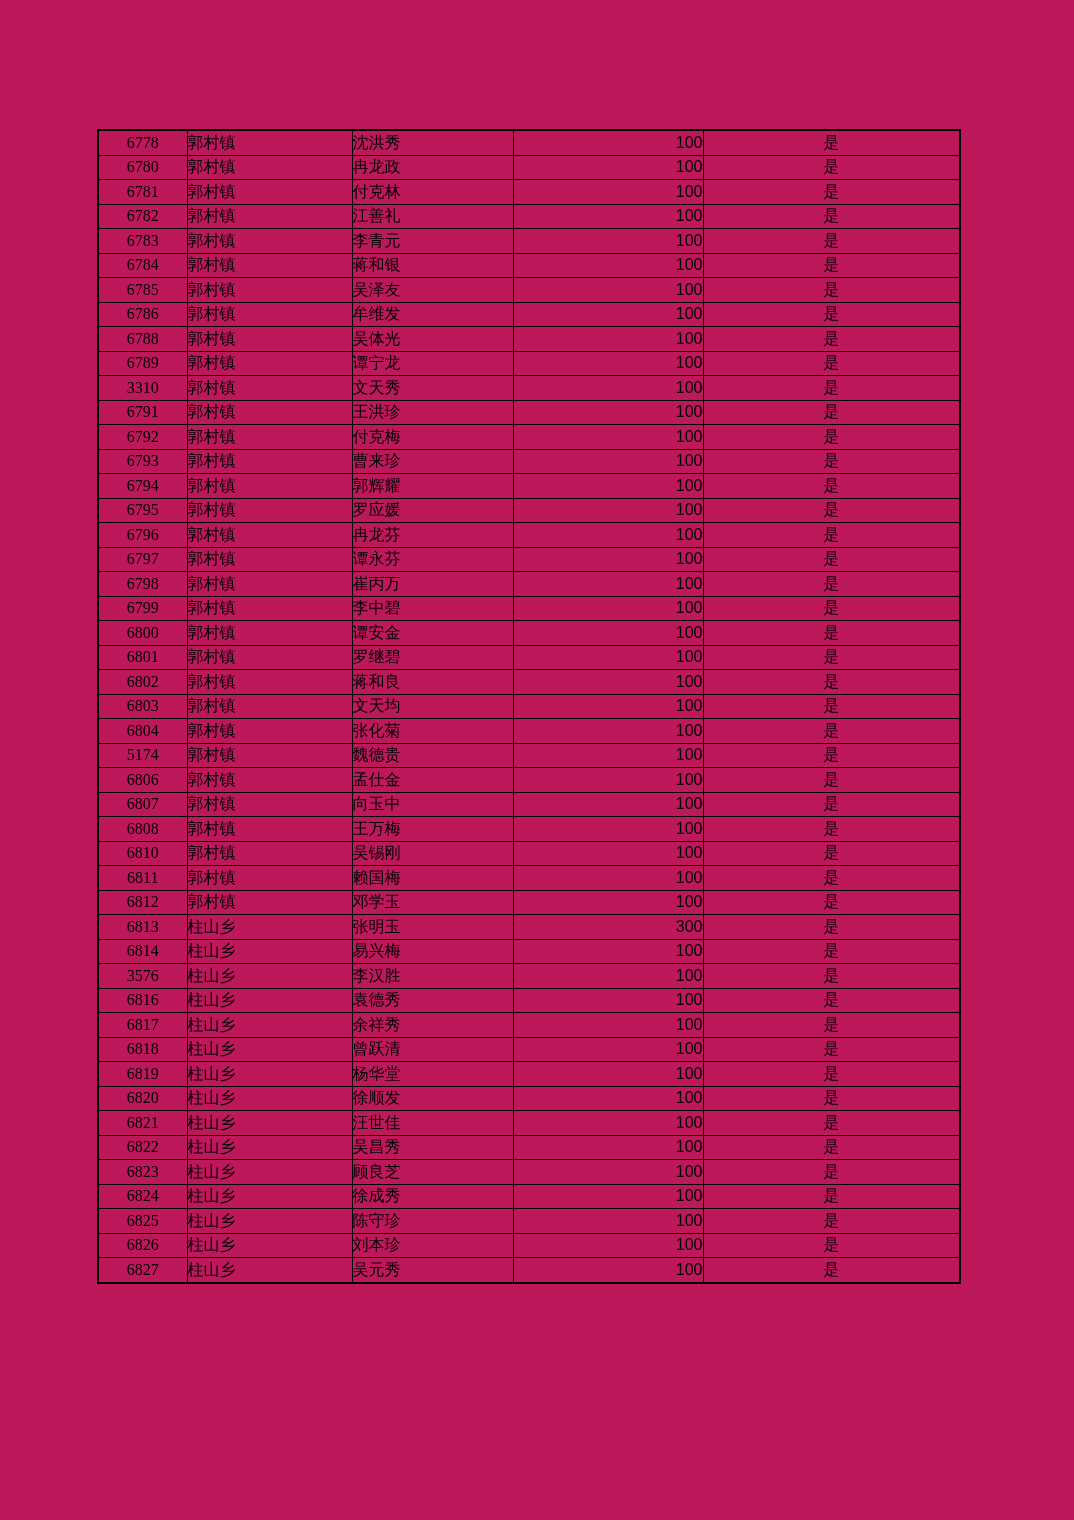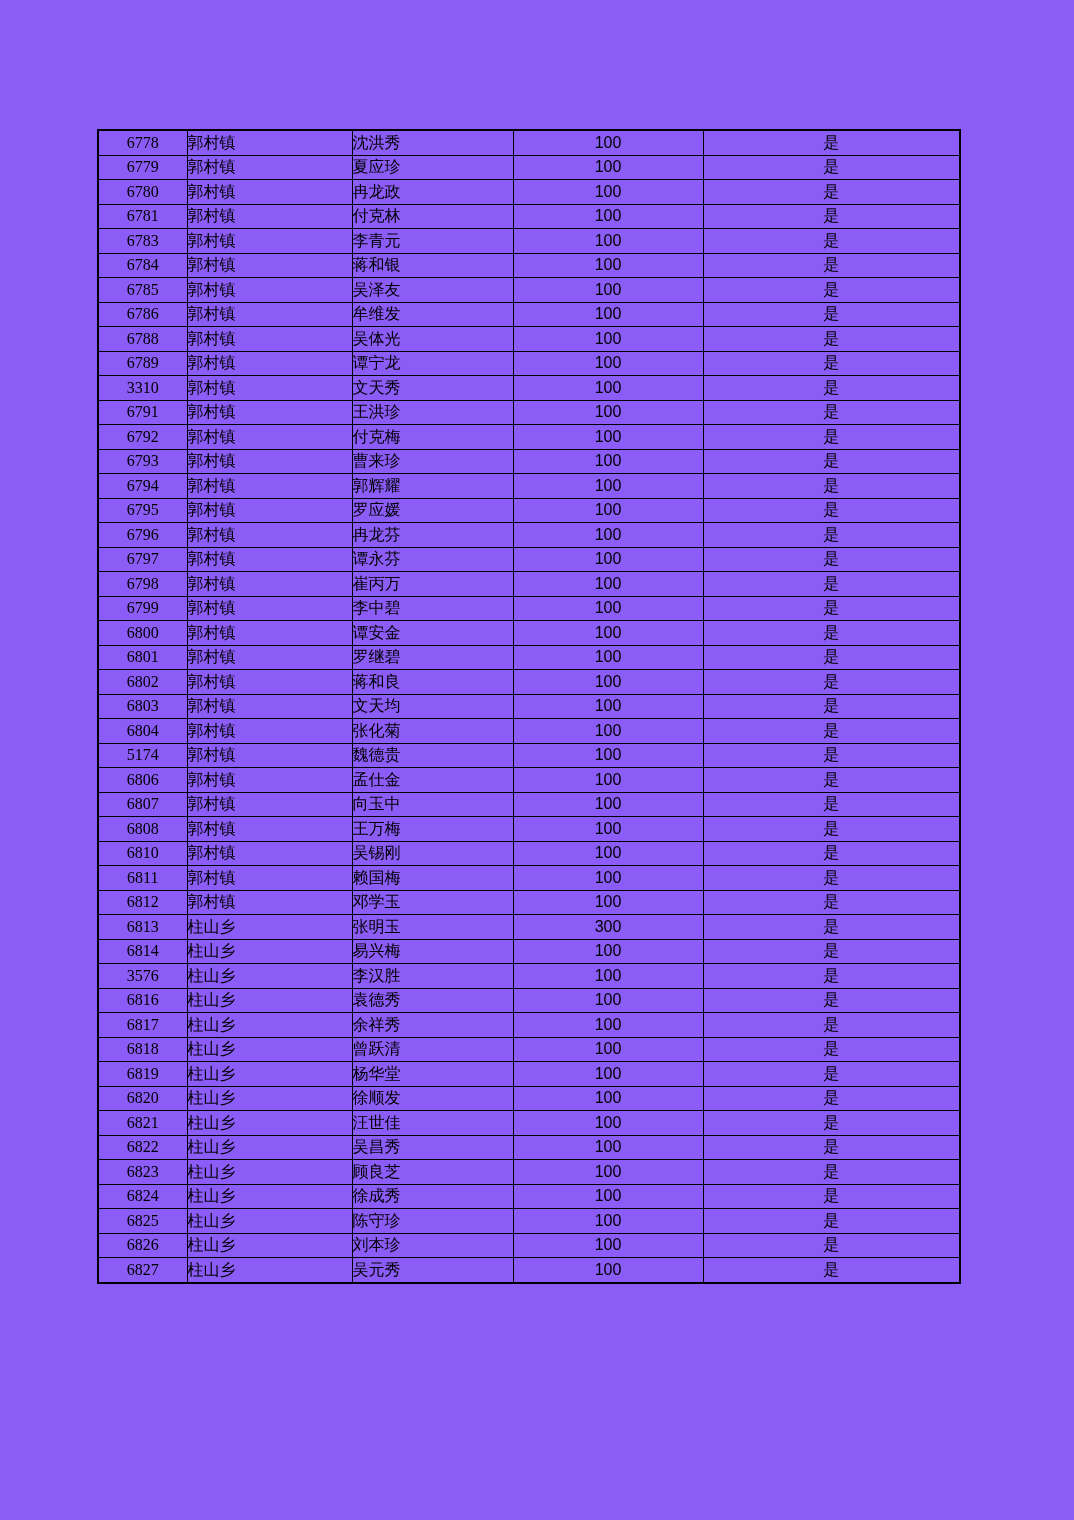--- a/index.html
+++ b/index.html
@@ -4,21 +4,21 @@
 <style>
   html, body {
     margin: 0;
     padding: 0;
     background: #ffffff;
   }
   .page {
     position: relative;
     width: 1074px;
     height: 1520px;
-    background: #8b5cf6;
+    background: #be185d;
     overflow: hidden;
     font-family: "Liberation Serif", "DejaVu Serif", serif;
     color: #000000;
   }
   table.records {
     position: absolute;
     left: 97px;
     top: 129px;
     border-collapse: collapse;
     table-layout: fixed;
@@ -42,21 +42,21 @@
   td.cell-serial {
     text-align: center;
     font-size: 18px;
     font-family: "Liberation Serif", "DejaVu Serif", serif;
   }
   td.cell-township, td.cell-name {
     text-align: left;
     padding-left: 5px;
   }
   td.cell-amount {
-    text-align: center;
+    text-align: right;
     padding-left: 3px;
     font-size: 15px;
     font-family: "Liberation Sans", "DejaVu Sans", sans-serif;
   }
   td.cell-confirmed {
     text-align: center;
   }
 </style>
 </head>
 <body>
@@ -72,37 +72,37 @@
     </colgroup>
     <tbody>
         <tr>
           <td class="cell-serial">6778</td>
           <td class="cell-township">郭村镇</td>
           <td class="cell-name">沈洪秀</td>
           <td class="cell-amount">100</td>
           <td class="cell-confirmed">是</td>
         </tr>
         <tr>
-          <td class="cell-serial">6779</td>
-          <td class="cell-township">郭村镇</td>
-          <td class="cell-name">夏应珍</td>
-          <td class="cell-amount">100</td>
-          <td class="cell-confirmed">是</td>
-        </tr>
-        <tr>
           <td class="cell-serial">6780</td>
           <td class="cell-township">郭村镇</td>
           <td class="cell-name">冉龙政</td>
           <td class="cell-amount">100</td>
           <td class="cell-confirmed">是</td>
         </tr>
         <tr>
           <td class="cell-serial">6781</td>
           <td class="cell-township">郭村镇</td>
           <td class="cell-name">付克林</td>
+          <td class="cell-amount">100</td>
+          <td class="cell-confirmed">是</td>
+        </tr>
+        <tr>
+          <td class="cell-serial">6782</td>
+          <td class="cell-township">郭村镇</td>
+          <td class="cell-name">江善礼</td>
           <td class="cell-amount">100</td>
           <td class="cell-confirmed">是</td>
         </tr>
         <tr>
           <td class="cell-serial">6783</td>
           <td class="cell-township">郭村镇</td>
           <td class="cell-name">李青元</td>
           <td class="cell-amount">100</td>
           <td class="cell-confirmed">是</td>
         </tr>

